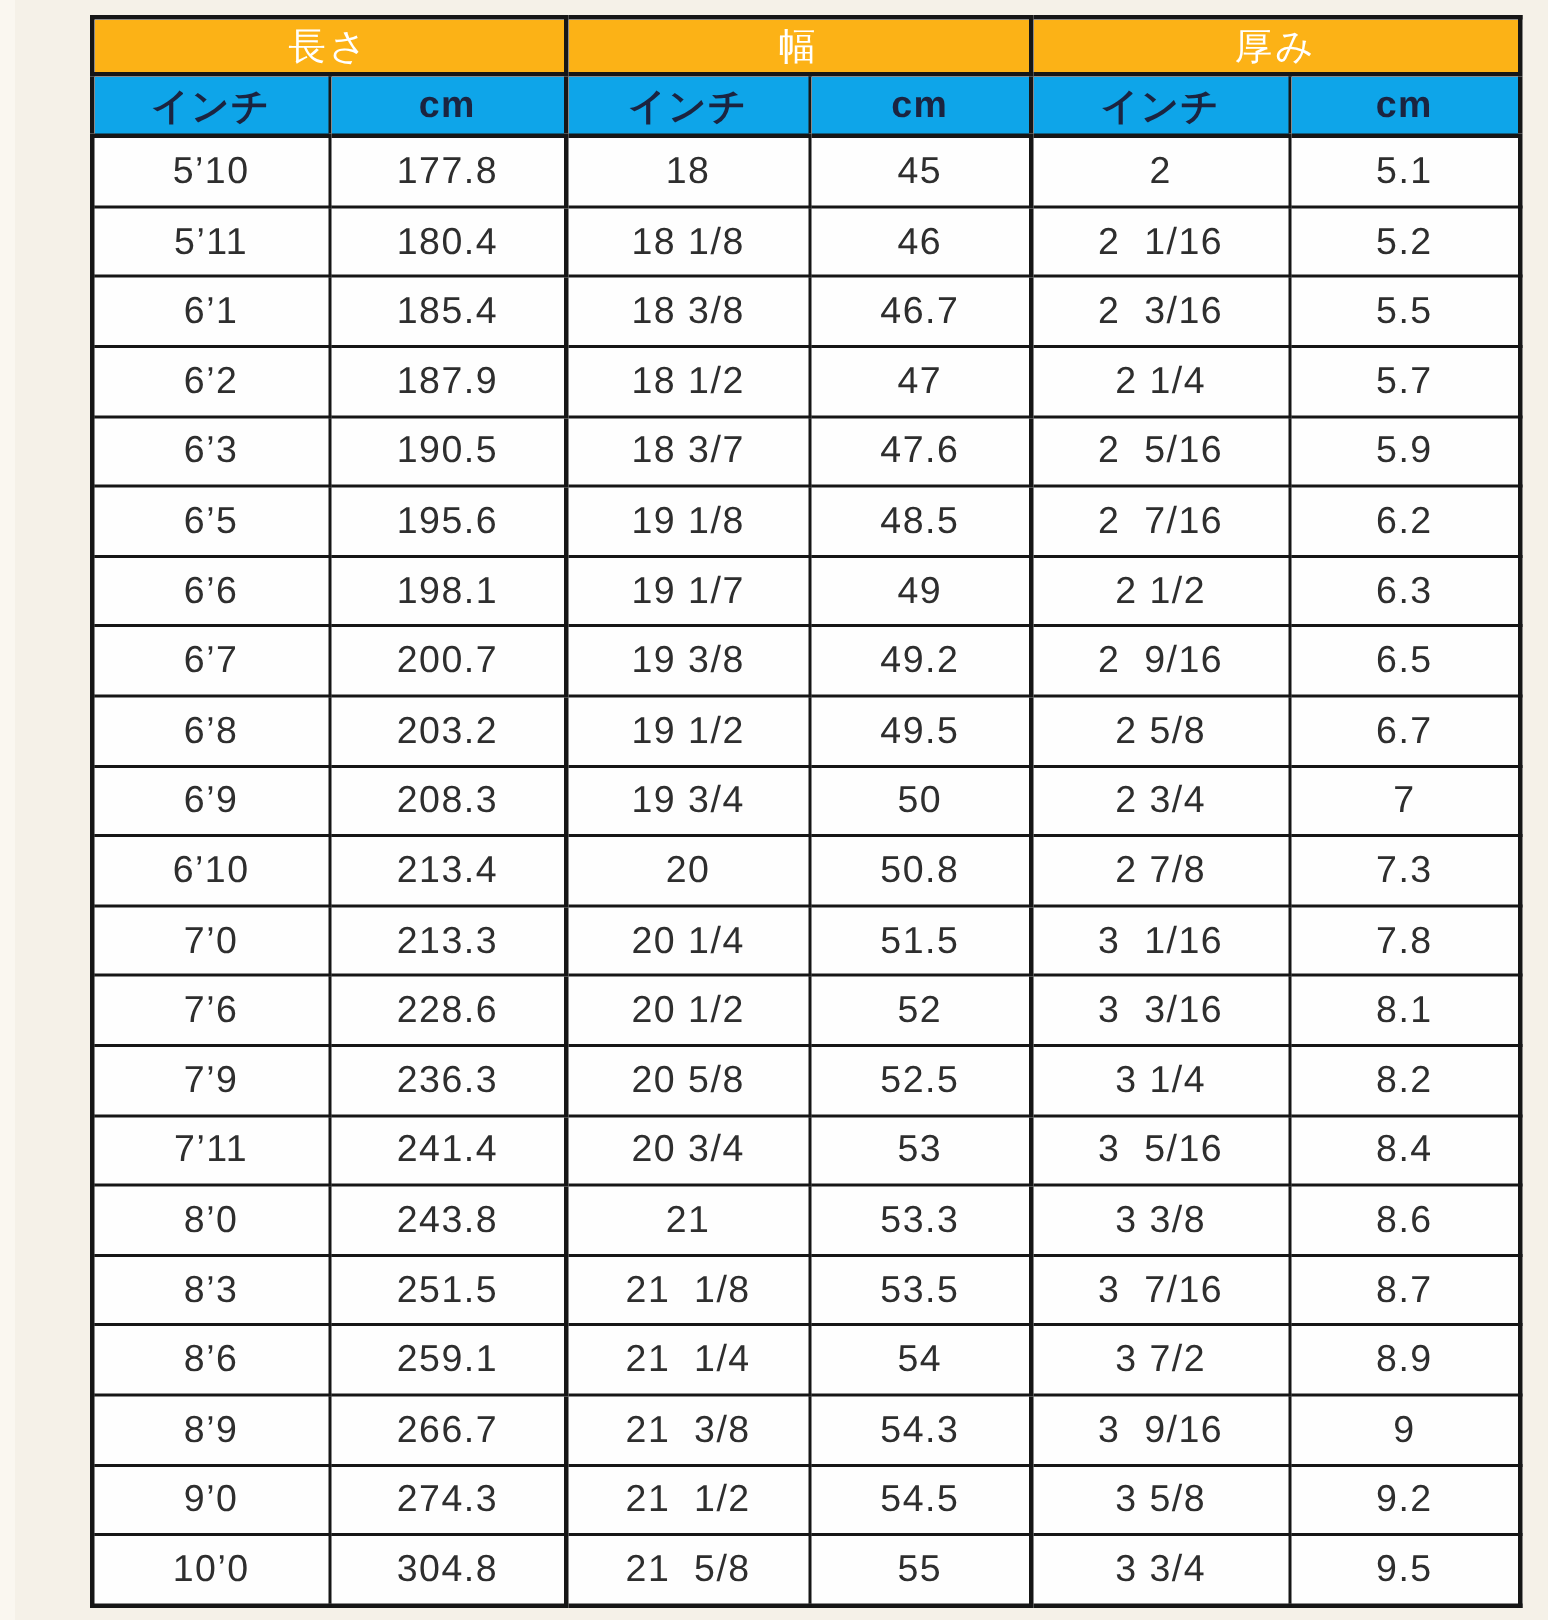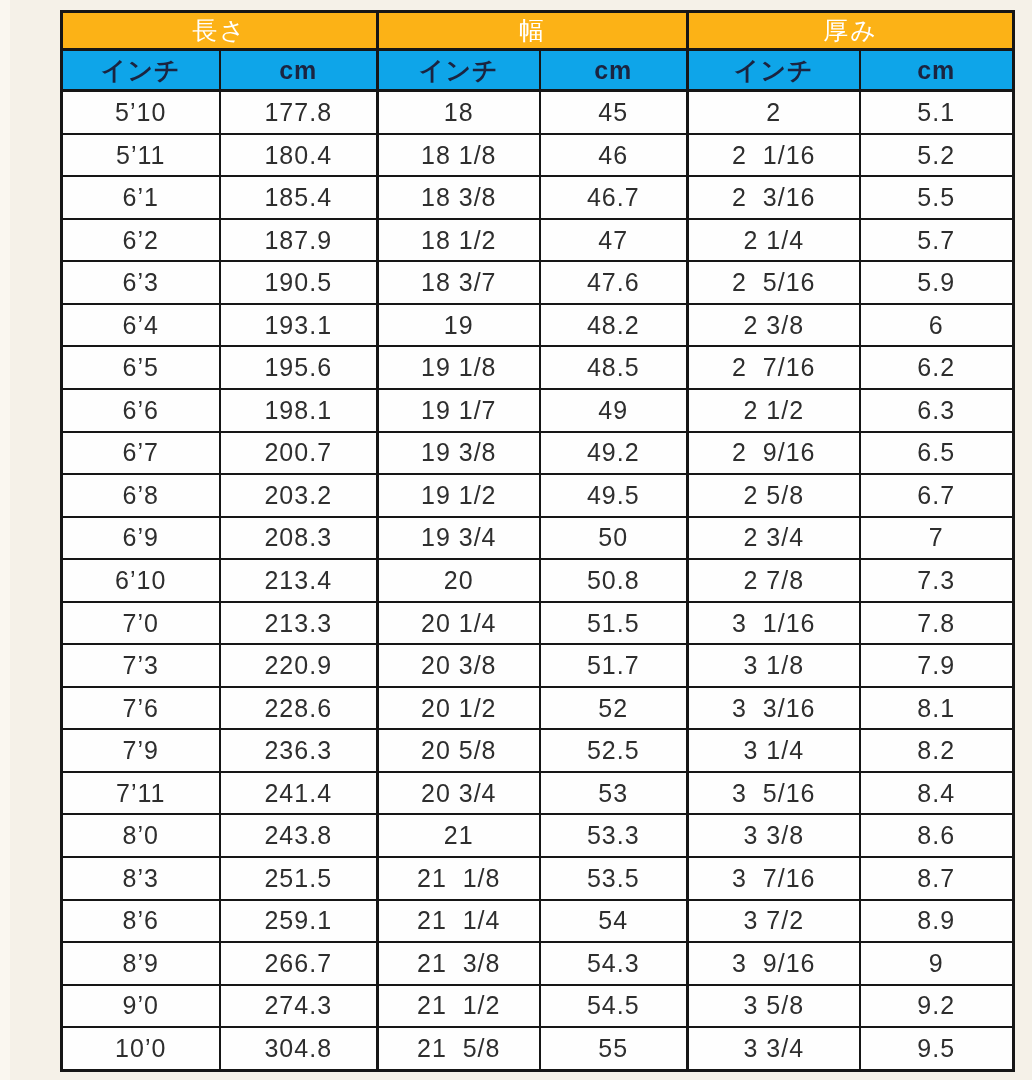--- a/index.html
+++ b/index.html
@@ -121,28 +121,20 @@
       </tr>
       <tr>
         <td>6’3</td>
         <td>190.5</td>
         <td class="sec-start">18 3/7</td>
         <td>47.6</td>
         <td class="sec-start">2  5/16</td>
         <td>5.9</td>
       </tr>
       <tr>
-        <td>6’4</td>
-        <td>193.1</td>
-        <td class="sec-start">19</td>
-        <td>48.2</td>
-        <td class="sec-start">2 3/8</td>
-        <td>6</td>
-      </tr>
-      <tr>
         <td>6’5</td>
         <td>195.6</td>
         <td class="sec-start">19 1/8</td>
         <td>48.5</td>
         <td class="sec-start">2  7/16</td>
         <td>6.2</td>
       </tr>
       <tr>
         <td>6’6</td>
         <td>198.1</td>
@@ -185,28 +177,20 @@
       </tr>
       <tr>
         <td>7’0</td>
         <td>213.3</td>
         <td class="sec-start">20 1/4</td>
         <td>51.5</td>
         <td class="sec-start">3  1/16</td>
         <td>7.8</td>
       </tr>
       <tr>
-        <td>7’3</td>
-        <td>220.9</td>
-        <td class="sec-start">20 3/8</td>
-        <td>51.7</td>
-        <td class="sec-start">3 1/8</td>
-        <td>7.9</td>
-      </tr>
-      <tr>
         <td>7’6</td>
         <td>228.6</td>
         <td class="sec-start">20 1/2</td>
         <td>52</td>
         <td class="sec-start">3  3/16</td>
         <td>8.1</td>
       </tr>
       <tr>
         <td>7’9</td>
         <td>236.3</td>

